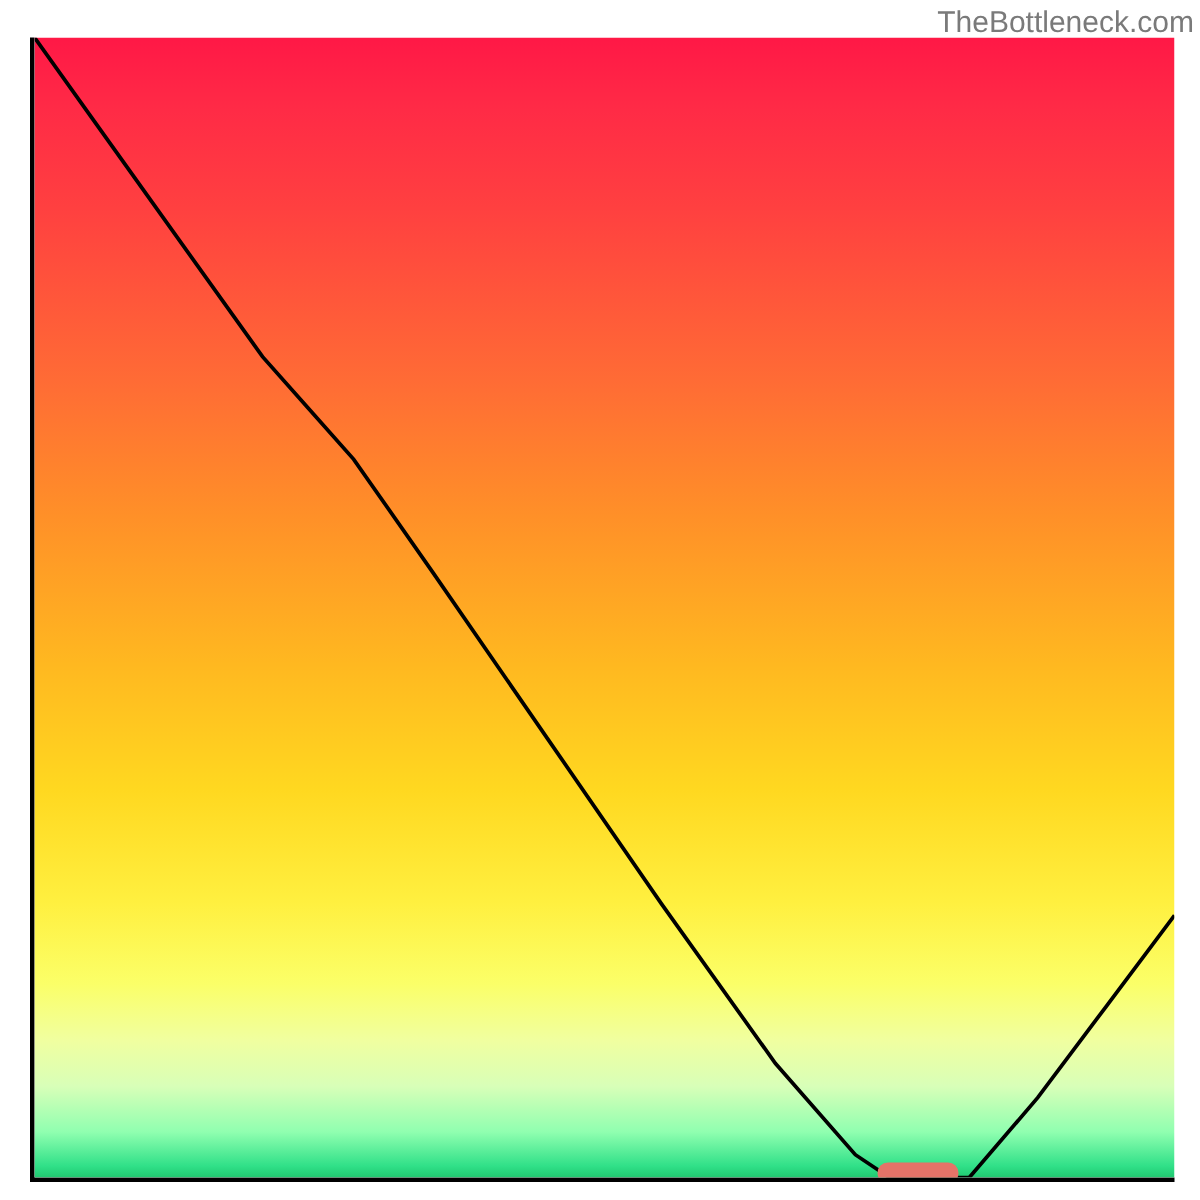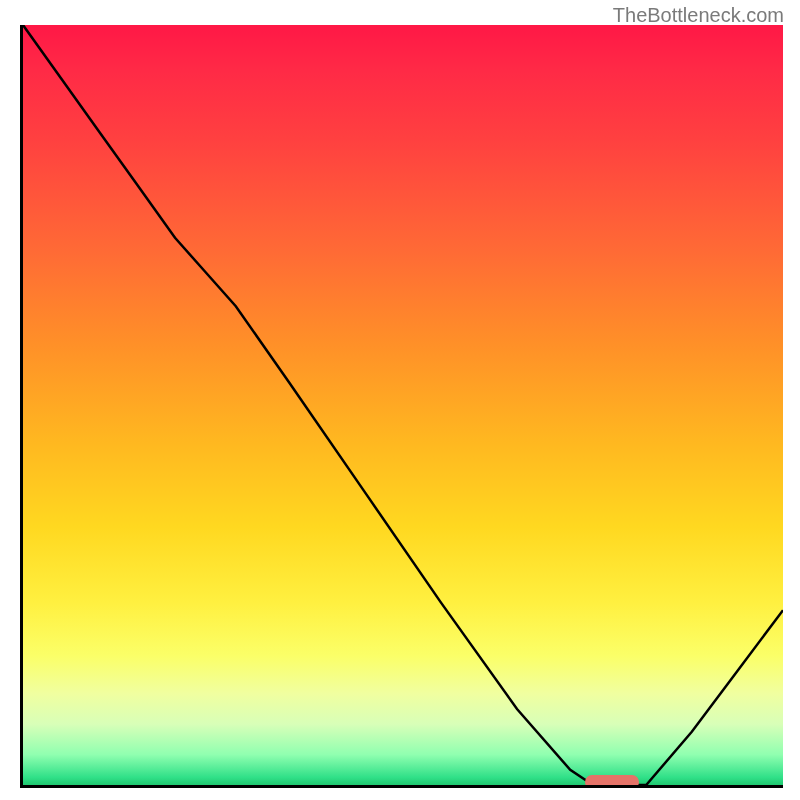--- a/index.html
+++ b/index.html
@@ -7,21 +7,21 @@
     padding: 0;
     width: 800px;
     height: 800px;
     background: #ffffff;
     font-family: Arial, sans-serif;
     position: relative;
   }
   .watermark {
     position: absolute;
     top: 4px;
-    right: 16px;
+    right: 4px;
     color: #7a7a7a;
     font-size: 20px;
     font-weight: 400;
     z-index: 10;
   }
   .plot-area {
     position: absolute;
     left: 20px;
     top: 25px;
     width: 760px;

